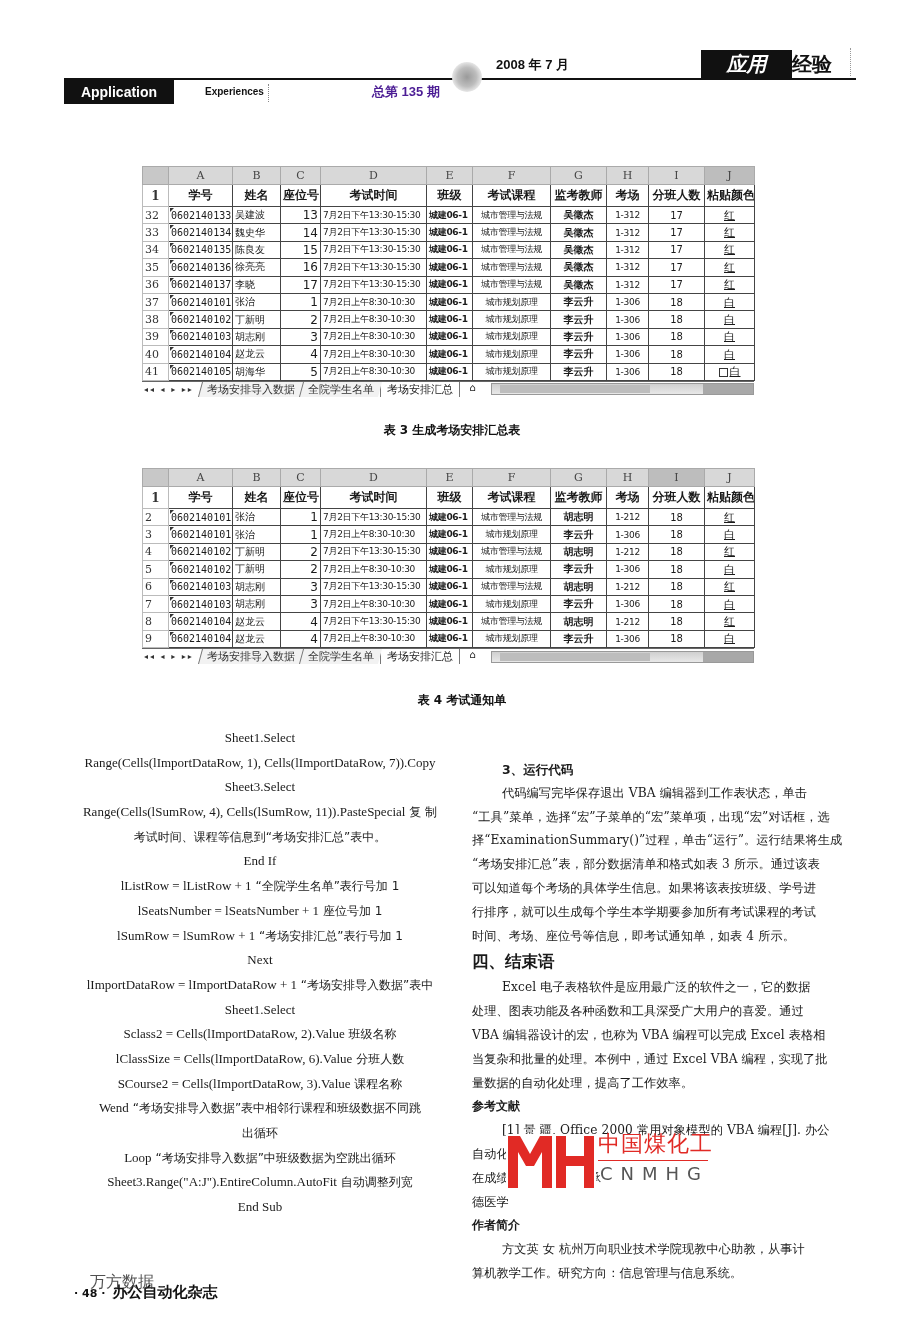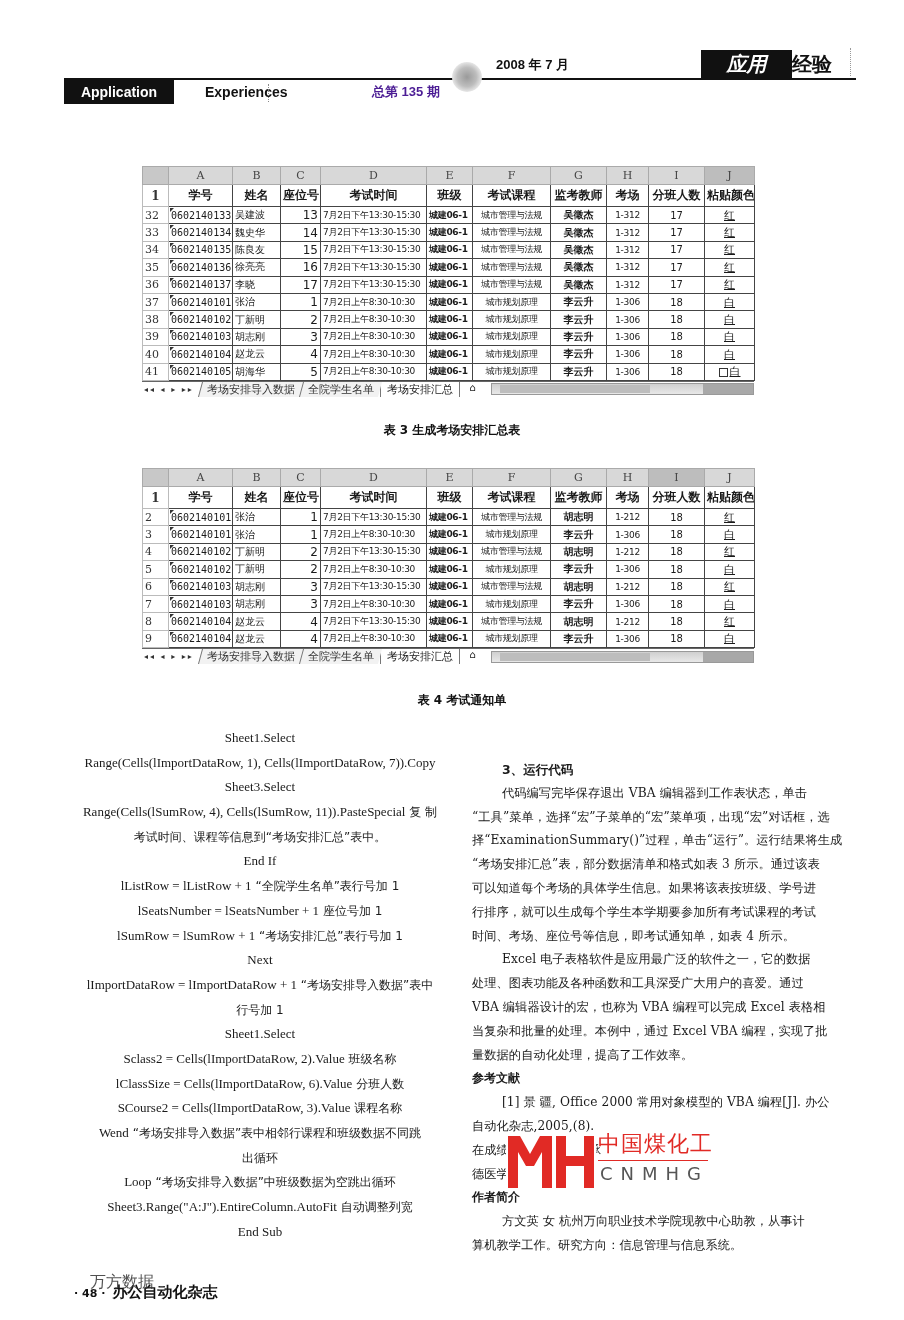--- a/index.html
+++ b/index.html
@@ -4,21 +4,21 @@
 <style>
   * { box-sizing: border-box; margin: 0; padding: 0; }
   html, body { width: 904px; height: 1320px; background: #fff; overflow: hidden; }
   body { position: relative; font-family: "DejaVu Serif", "Liberation Serif", serif; color: #1a1a1a; }
 
   
   .hdr-rule { position: absolute; left: 64px; top: 78px; width: 792px; height: 2px; background: #111; }
   .hdr-left-tab { position: absolute; left: 64px; top: 80px; width: 110px; height: 24px; background: #111; color: #fff;
     font-family: "Liberation Sans", sans-serif; font-weight: bold; font-size: 14px; line-height: 24px; text-align: center; }
   .hdr-left-sub { position: absolute; left: 185px; top: 80px; height: 24px; line-height: 24px;
-    font-family: "Liberation Sans", sans-serif; font-weight: bold; font-size: 14px; color: #111; padding-left: 20px; }
+    font-family: "Liberation Sans", sans-serif; font-weight: bold; font-size: 10px; color: #111; padding-left: 20px; }
   .hdr-left-dots { position: absolute; left: 268px; top: 84px; width: 4px; height: 18px;
     border-left: 1px dotted #888; }
   .hdr-issue { position: absolute; left: 372px; top: 80px; line-height: 24px;
     font-family: "Liberation Sans", sans-serif; font-weight: bold; font-size: 13px; color: #4c1d95; text-align: right; }
   .hdr-date { position: absolute; left: 496px; top: 54px; line-height: 22px;
     font-family: "Liberation Sans", sans-serif; font-weight: bold; font-size: 13px; color: #111; }
   .hdr-emblem { position: absolute; left: 452px; top: 62px; width: 30px; height: 30px; border-radius: 50%;
     background: radial-gradient(circle, #9a9a9a 0%, #bdbdbd 45%, #e6e6e6 70%, rgba(255,255,255,0) 75%); }
   .hdr-right-tab { position: absolute; left: 701px; top: 50px; width: 91px; height: 28px; background: #111; color: #fff;
     font-family: "DejaVu Serif", serif; font-style: italic; font-weight: bold; font-size: 20px; line-height: 28px; text-align: center; }
@@ -458,21 +458,20 @@
     <div class="line"><span class="code">Range(Cells(lImportDataRow, 1), Cells(lImportDataRow, 7)).Copy</span></div>
     <div class="line"><span class="code">Sheet3.Select</span></div>
     <div class="line"><span class="code">Range(Cells(lSumRow, 4), Cells(lSumRow, 11)).PasteSpecial</span><span class="cmt"> 复 制</span></div>
     <div class="line"><span class="cmt">考试时间、课程等信息到“考场安排汇总”表中。</span></div>
     <div class="line"><span class="code">End If</span></div>
     <div class="line"><span class="code">lListRow = lListRow + 1</span><span class="cmt">    “全院学生名单”表行号加 1</span></div>
     <div class="line"><span class="code">lSeatsNumber = lSeatsNumber + 1</span><span class="cmt">   座位号加 1</span></div>
     <div class="line"><span class="code">lSumRow = lSumRow + 1</span><span class="cmt">    “考场安排汇总”表行号加 1</span></div>
     <div class="line"><span class="code">Next</span></div>
     <div class="line"><span class="code">lImportDataRow = lImportDataRow + 1</span><span class="cmt"> “考场安排导入数据”表中</span></div>
-    <div class="line"><span class="cmt">行号加 1</span></div>
     <div class="line"><span class="code">Sheet1.Select</span></div>
     <div class="line"><span class="code">Sclass2 = Cells(lImportDataRow, 2).Value</span><span class="cmt">    班级名称</span></div>
     <div class="line"><span class="code">lClassSize = Cells(lImportDataRow, 6).Value</span><span class="cmt">   分班人数</span></div>
     <div class="line"><span class="code">SCourse2 = Cells(lImportDataRow, 3).Value</span><span class="cmt">   课程名称</span></div>
     <div class="line"><span class="code">Wend</span><span class="cmt"> “考场安排导入数据”表中相邻行课程和班级数据不同跳</span></div>
     <div class="line"><span class="cmt">出循环</span></div>
     <div class="line"><span class="code">Loop</span><span class="cmt"> “考场安排导入数据”中班级数据为空跳出循环</span></div>
     <div class="line"><span class="code">Sheet3.Range("A:J").EntireColumn.AutoFit</span><span class="cmt">   自动调整列宽</span></div>
     <div class="line"><span class="code">End Sub</span></div>
   </div>
@@ -481,20 +480,21 @@
   <div class="line indent subhead">3、运行代码</div>
   <div id="para1">
       <div class="line para-line indent">代码编写完毕保存退出 VBA 编辑器到工作表状态，单击</div>
       <div class="line para-line">“工具”菜单，选择“宏”子菜单的“宏”菜单项，出现“宏”对话框，选</div>
       <div class="line para-line">择“ExaminationSummary()”过程，单击“运行”。运行结果将生成</div>
       <div class="line para-line">“考场安排汇总”表，部分数据清单和格式如表 3 所示。通过该表</div>
       <div class="line para-line">可以知道每个考场的具体学生信息。如果将该表按班级、学号进</div>
       <div class="line para-line">行排序，就可以生成每个学生本学期要参加所有考试课程的考试</div>
       <div class="line para-line">时间、考场、座位号等信息，即考试通知单，如表 4 所示。</div>
     </div>
+  <div class="line section-head">四、结束语</div>
   <div id="para2">
       <div class="line para-line indent">Excel 电子表格软件是应用最广泛的软件之一，它的数据</div>
       <div class="line para-line">处理、图表功能及各种函数和工具深受广大用户的喜爱。通过</div>
       <div class="line para-line">VBA 编辑器设计的宏，也称为 VBA 编程可以完成 Excel 表格相</div>
       <div class="line para-line">当复杂和批量的处理。本例中，通过 Excel VBA 编程，实现了批</div>
       <div class="line para-line">量数据的自动化处理，提高了工作效率。</div>
     </div>
   <div class="line ref-head">参考文献</div>
   <div id="refs">
       <div class="line para-line indent">[1] 景   疆, Office 2000 常用对象模型的 VBA 编程[J]. 办公</div>

